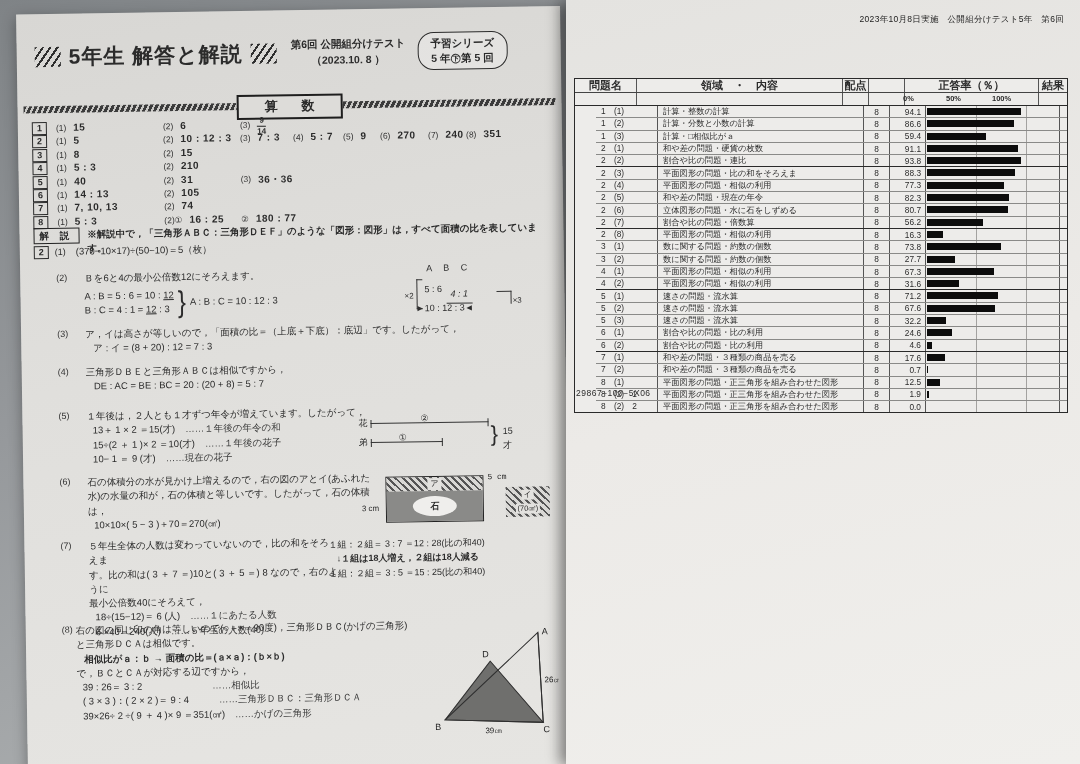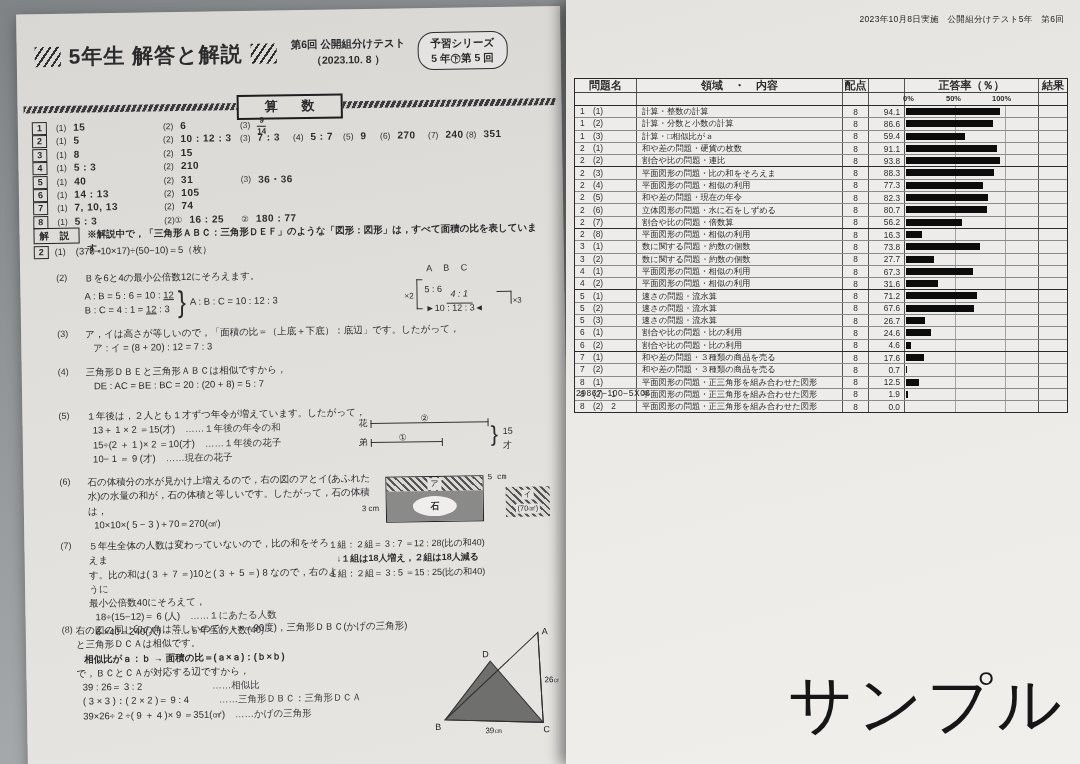--- a/index.html
+++ b/index.html
@@ -102,21 +102,21 @@
   .hrow2{height:12px;border-bottom:1.5px solid #2a2a2a;}
   .c{flex:none;border-right:1px solid #555;font-size:8.5px;display:flex;align-items:center;box-sizing:border-box;}
   .c:last-child{border-right:none;}
   .name{width:62px;padding-left:5px;}
   .dom{width:206px;padding-left:5px;}
   .pts{width:26px;justify-content:center;}
   .rate{width:36px;justify-content:flex-end;padding-right:4px;}
   .barc{width:134px;position:relative;}
   .res{width:28px;justify-content:center;}
   .hc{justify-content:center;font-size:11px;font-weight:bold;padding:0;font-family:Liberation Serif, serif;}
-  .trow{height:11.3px;border-bottom:1px solid #8a8a88;}
+  .trow{height:11.3px;border-bottom:1px solid #8a8a88;margin-left:21px;}
   .trow.group-end{border-bottom:1.5px solid #2a2a2a;}
   .trow:last-child{border-bottom:none;}
   .trow .c{font-size:8.3px;}
   .bar{position:absolute;left:1px;top:2px;height:7px;background:#0c0c0c;}
   .grid{position:absolute;top:0;bottom:0;width:1px;background:#a3a2a0;}
   .g50{left:50px;} .g100{left:100px;}
   .tick{position:absolute;font-size:7.5px;font-weight:bold;top:1px;}
   #rp-code{position:absolute;left:10px;top:388px;font-size:8.5px;letter-spacing:.5px;}
   #sample-mark{position:absolute;right:14px;bottom:16px;font-size:64px;color:#161616;letter-spacing:4px;font-weight:500;}
   svg text{font-family:"Liberation Sans",sans-serif;}
@@ -295,21 +295,21 @@
           <div class="eqline"><span>B : C = 4 : 1 = </span><span class="ul">12</span><span> : 3</span></div>
         </div>
         <span class="brace-char">}</span>
         <span class="eqline">A : B : C = 10 : 12 : 3</span>
       </div>
     </div>
     <div id="ratio-diagram">
       <span class="rd" style="left:18px;top:0;">A　 B　 C</span>
       <span class="rd" style="left:16px;top:21px;">5 : 6</span>
       <span class="rd" style="left:38px;top:26px;border-bottom:1px solid #333;padding:0 4px 1px;font-style:italic;">4 : 1</span>
-      <span class="rd" style="left:17px;top:40px;">►10 : 12 : 3◄</span>
+      <span class="rd" style="left:7px;top:40px;">►10 : 12 : 3◄</span>
       <span class="rd" style="left:-4px;top:28px;font-size:8px;">×2</span>
       <span class="rd" style="left:104px;top:34px;font-size:8px;">×3</span>
       <span id="rd-bracketL"></span>
       <span id="rd-bracketR"></span>
     </div>
   </div>
 
   <div class="sec" style="left:36px;top:314px;width:480px;">
     <span class="slabel">(3)</span>
     <div class="sbody">
@@ -641,21 +641,21 @@
             <span class="grid g50"></span>
             <span class="grid g100"></span>
             <span class="bar" style="width: 67.6px;"></span>
           </span>
           <span class="c res"></span>
         </div>
         <div class="trow">
           <span class="c name">5　(3)</span>
           <span class="c dom">速さの問題・流水算</span>
           <span class="c pts">8</span>
-          <span class="c rate">26.7</span>
+          <span class="c rate">32.2</span>
           <span class="c barc">
             <span class="grid g50"></span>
             <span class="grid g100"></span>
             <span class="bar" style="width: 18.5px;"></span>
           </span>
           <span class="c res"></span>
         </div>
         <div class="trow">
           <span class="c name">6　(1)</span>
           <span class="c dom">割合や比の問題・比の利用</span>
@@ -737,14 +737,13 @@
             <span class="grid g50"></span>
             <span class="grid g100"></span>
             <span class="bar" style="width: 0px;"></span>
           </span>
           <span class="c res"></span>
         </div>
       </div>
   </div>
 
   <div id="rp-code">29867−100−5X06</div>
-  <div id="sample-mark">サンプル</div>
 </div>
 
 </body></html>

